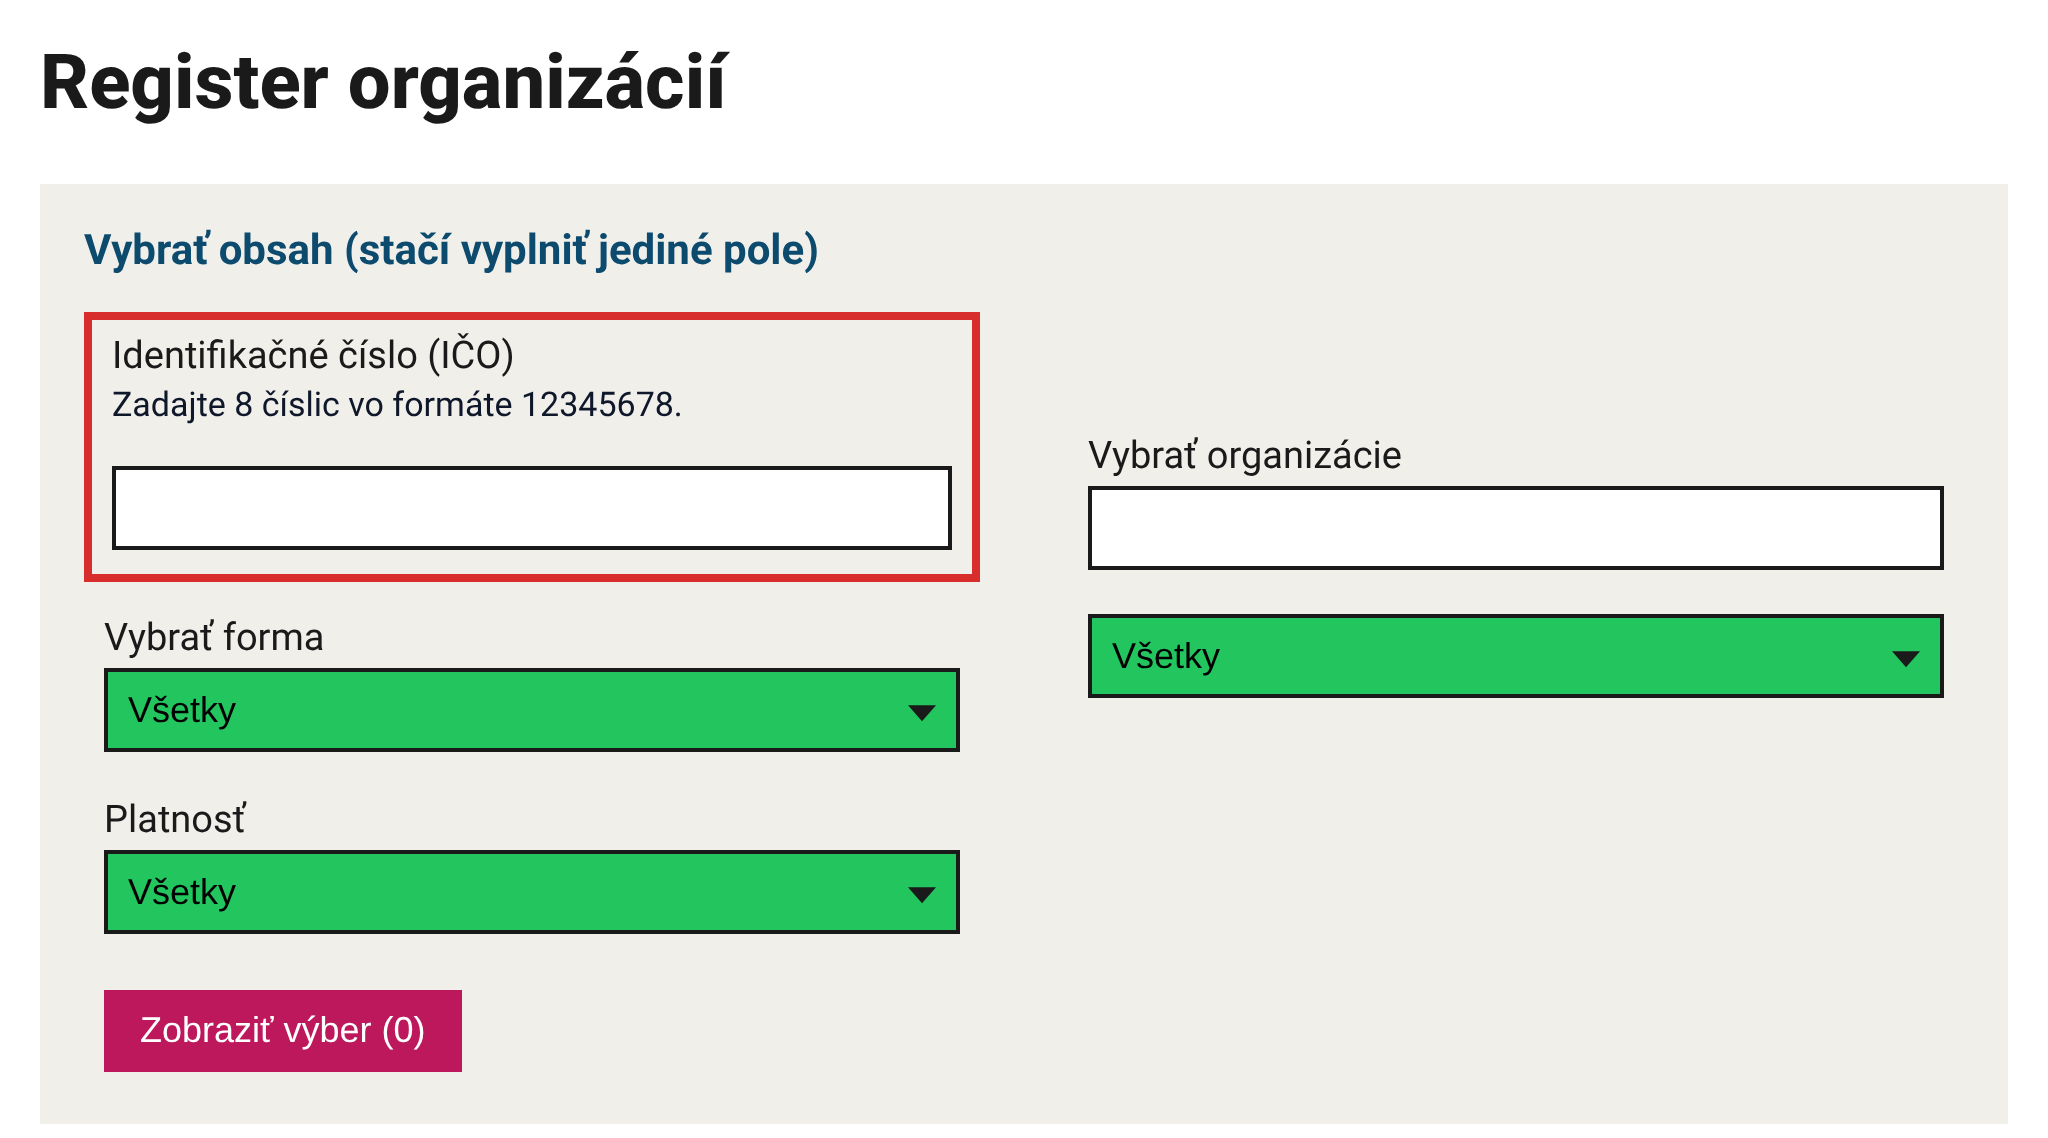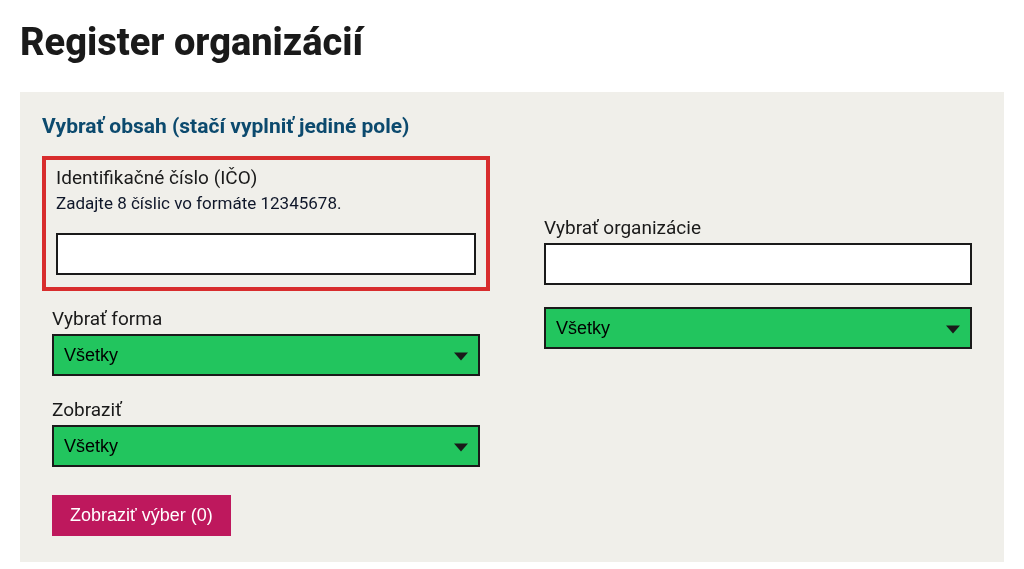--- a/index.html
+++ b/index.html
@@ -168,21 +168,21 @@
             <option>Všetky</option>
           </select>
         </div>
       </div>
     </div>
   </div>
 
   <div class="form-row">
     <div class="form-col">
       <div class="field-group">
-        <label class="field-label">Zobraziť</label>
+        <label class="field-label">Platnosť</label>
         <div class="select-wrapper">
           <select class="select-input">
             <option>Všetky</option>
           </select>
         </div>
       </div>
     </div>
     <div class="form-col"></div>
   </div>
 

